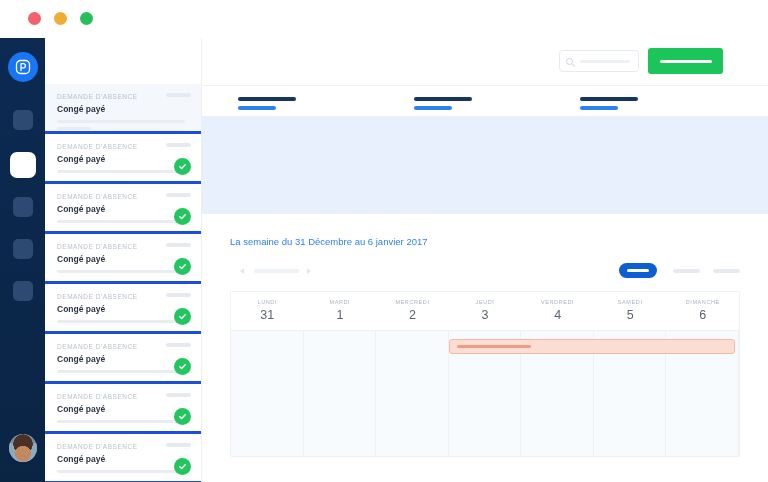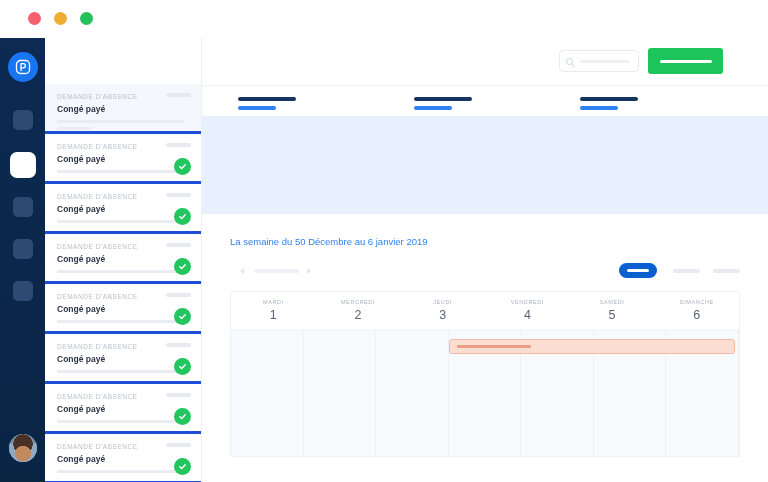--- a/index.html
+++ b/index.html
@@ -346,37 +346,41 @@
       </div>
       <div class="colhead c3">
         <div class="l1"></div>
         <div class="l2"></div>
       </div>
     </div>
 
     <div class="banner"></div>
 
     <div class="cal">
-      <div class="cal-title">La semaine du 50 Décembre au 6 janvier 2019</div>
+      <div class="cal-title">La semaine du 31 Décembre au 6 janvier 2017</div>
 
       <div class="cal-tools">
         <span class="nav-prev"></span>
         <span class="nav-ph"></span>
         <span class="nav-next"></span>
 
         <span class="tab-pill">
           <span class="ph"></span>
         </span>
         <span class="tab-ph a"></span>
         <span class="tab-ph b"></span>
       </div>
 
       <div class="grid">
         <div class="days" id="day-head">
             <div class="day">
+              <div class="name">LUNDI</div>
+              <div class="num">31</div>
+            </div>
+            <div class="day">
               <div class="name">MARDI</div>
               <div class="num">1</div>
             </div>
             <div class="day">
               <div class="name">MERCREDI</div>
               <div class="num">2</div>
             </div>
             <div class="day">
               <div class="name">JEUDI</div>
               <div class="num">3</div>

